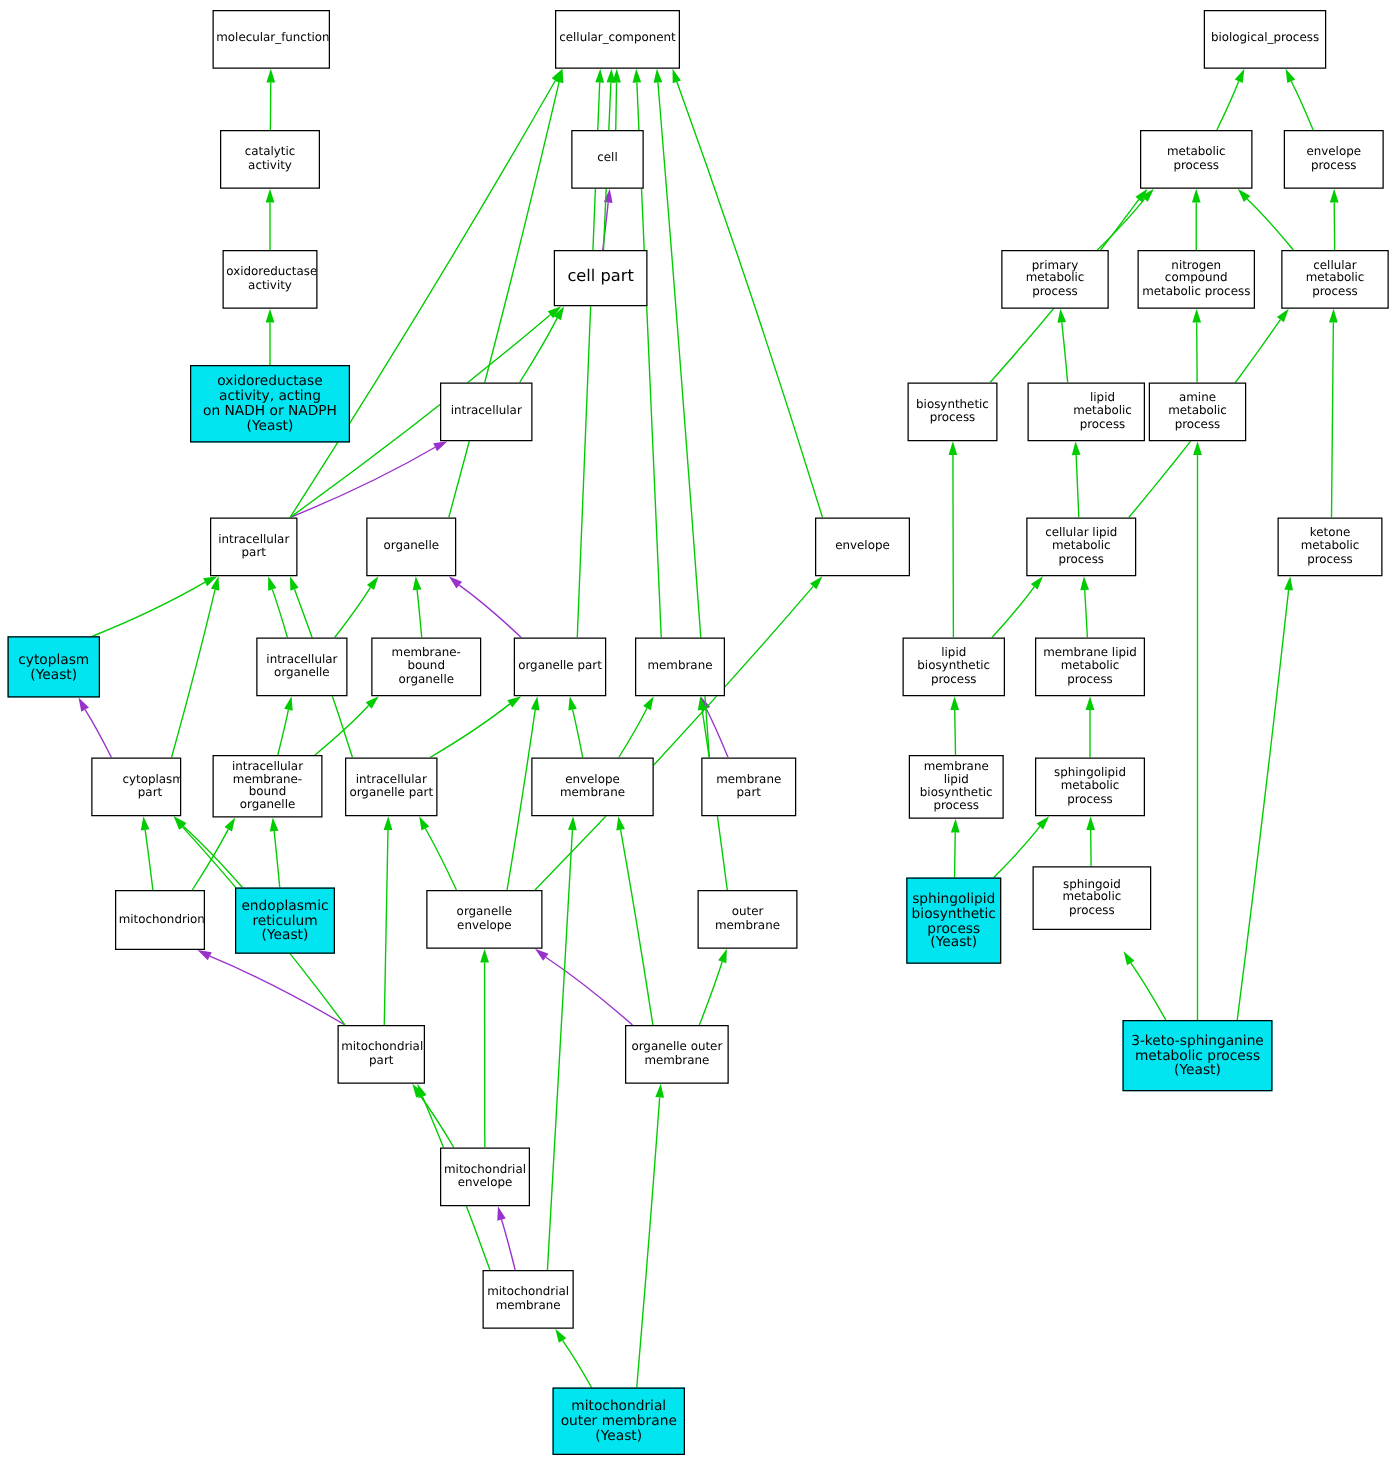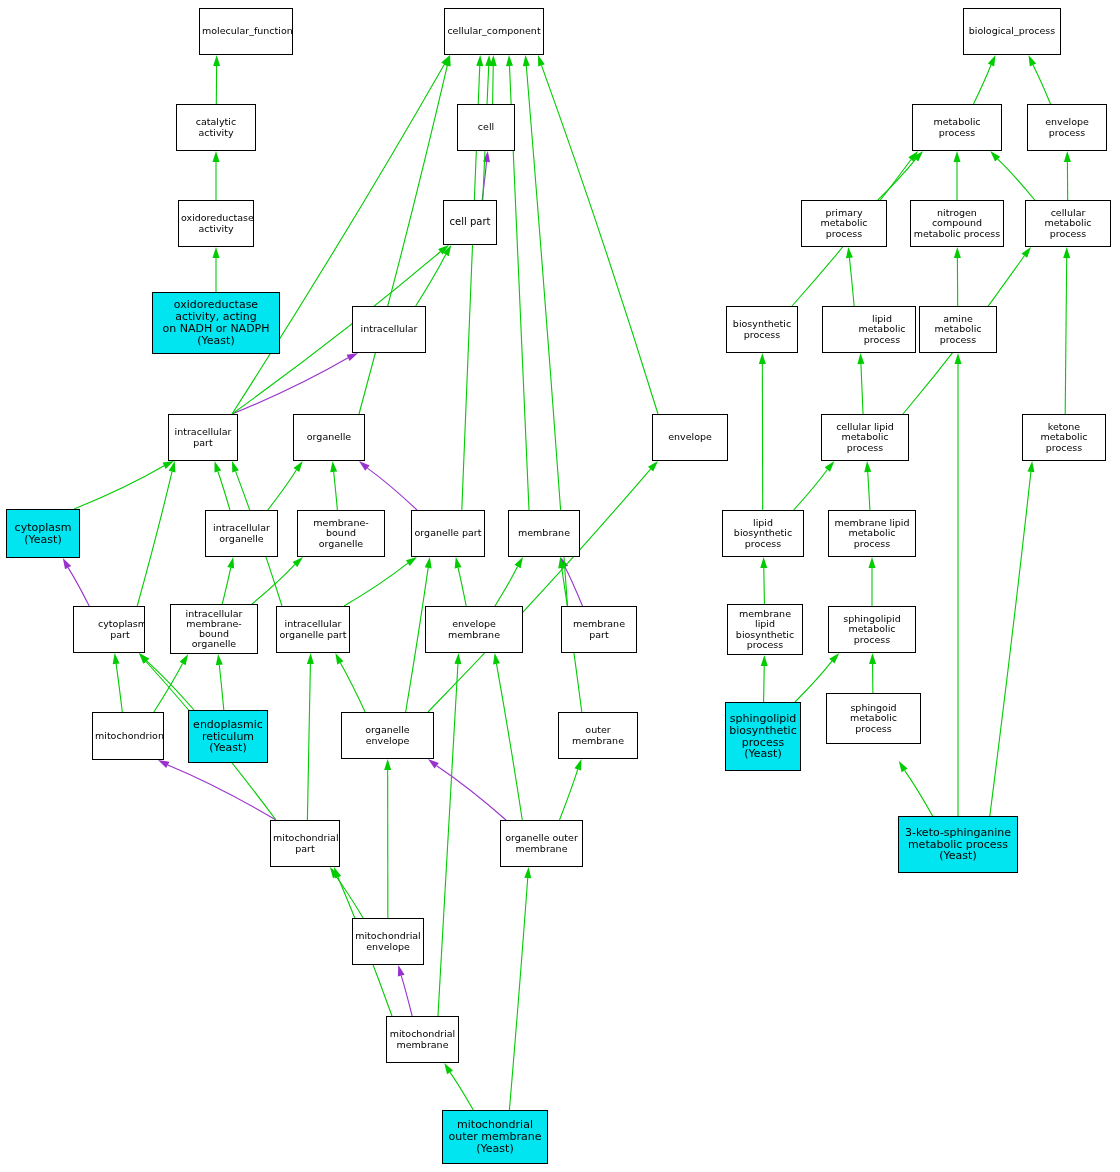--- a/index.html
+++ b/index.html
@@ -338,39 +338,39 @@
       <g>
         <path d="M 958 816 Q 958 584.5 958 364" fill="none" stroke="#00cc00" stroke-width="1.1"></path>
         <polygon points="958,353 961.5,364 954.5,364" fill="#00cc00"></polygon>
       </g>
       <g>
         <path d="M 989.8 816 Q 1012.5156279829432 638.6810214830332 1030.895468872271 471.92237147037156" fill="none" stroke="#00cc00" stroke-width="1.1"></path>
         <polygon points="1032.2,461 1034.3707688855711,472.3374495564671 1027.420168858971,471.507293384276" fill="#00cc00"></polygon>
       </g>
     </svg>
   <div id="node-layer">
-      <div class="node" style="left: 170px; top: 8px; width: 94px; height: 47px; font-size: 9.5px; margin-left: 29px;">
+      <div class="node" style="left: 170px; top: 8px; width: 94px; height: 47px; font-size: 9.5px;">
         <span>molecular_function</span>
       </div>
       <div class="node" style="left: 176px; top: 104px; width: 80px; height: 47px; font-size: 9.5px;">
         <span>catalytic activity</span>
       </div>
       <div class="node" style="left: 178px; top: 200px; width: 76px; height: 47px; font-size: 9.5px;">
         <span>oxidoreductase<br>activity</span>
       </div>
       <div class="node cyan" style="left: 152px; top: 292px; width: 128px; height: 62px; font-size: 11px;">
         <span>oxidoreductase<br>activity, acting<br>on NADH or NADPH<br>(Yeast)</span>
       </div>
       <div class="node" style="left: 444px; top: 8px; width: 100px; height: 47px; font-size: 9.5px;">
         <span>cellular_component</span>
       </div>
       <div class="node" style="left: 457px; top: 104px; width: 58px; height: 47px; font-size: 9.5px;">
         <span>cell</span>
       </div>
-      <div class="node" style="left: 443px; top: 200px; width: 54px; height: 45px; font-size: 10px;">
+      <div class="node" style="left: 443px; top: 200px; width: 75px; height: 45px; font-size: 13px;">
         <span>cell part</span>
       </div>
       <div class="node" style="left: 352px; top: 306px; width: 74px; height: 47px; font-size: 9.5px;">
         <span>intracellular</span>
       </div>
       <div class="node" style="left: 168px; top: 414px; width: 70px; height: 47px; font-size: 9.5px;">
         <span>intracellular<br>part</span>
       </div>
       <div class="node" style="left: 293px; top: 414px; width: 72px; height: 47px; font-size: 9.5px;">
         <span>organelle</span>

